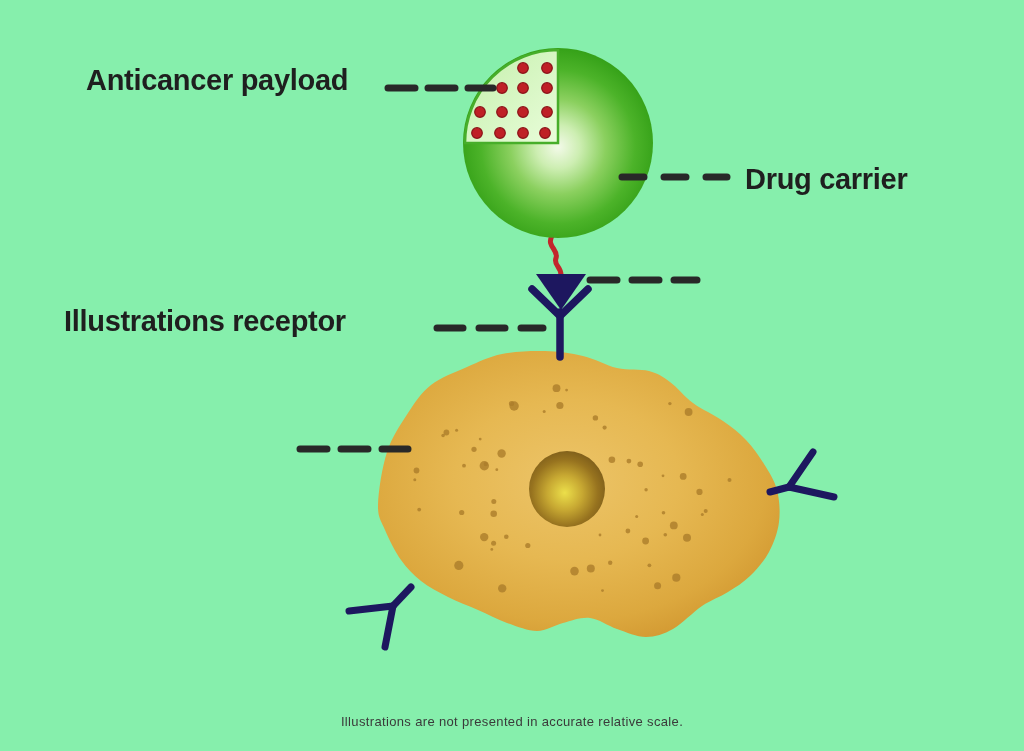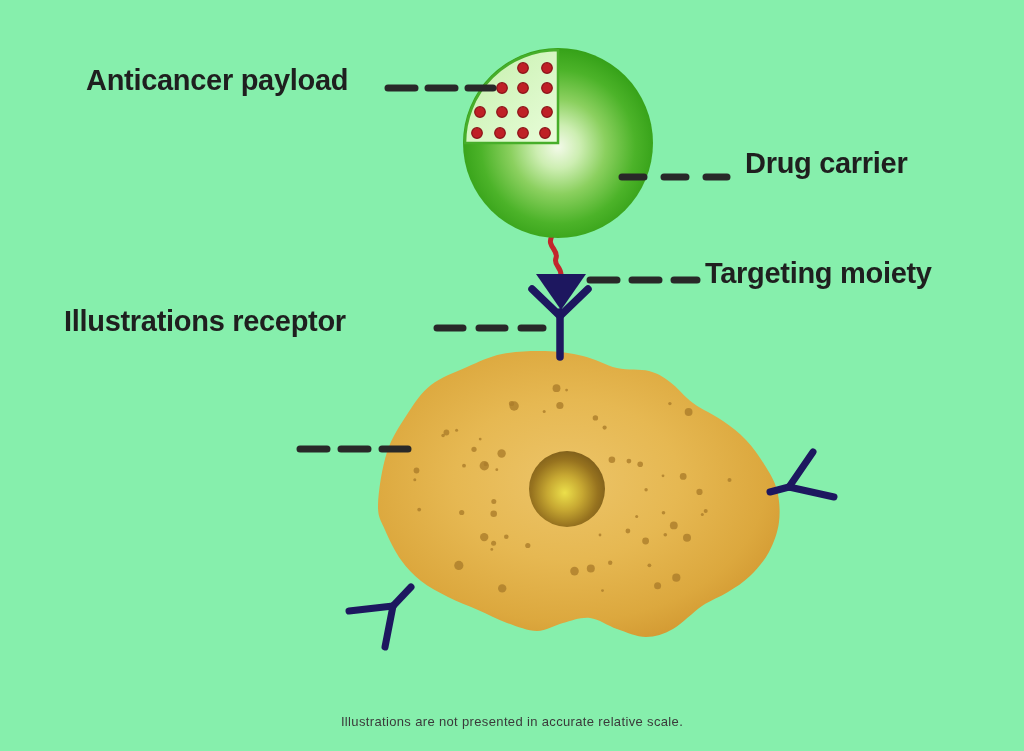--- a/index.html
+++ b/index.html
@@ -176,18 +176,17 @@
     <polygon points="536,274 586,274 561,310" class="navy-fill"></polygon>
 
     <line class="leader" x1="388" y1="88" x2="493" y2="88" stroke-dasharray="27 13"></line>
     <line class="leader" x1="622" y1="177" x2="727" y2="177" stroke-dasharray="22 20"></line>
     <line class="leader" x1="590" y1="280" x2="697" y2="280" stroke-dasharray="27 15"></line>
     <line class="leader" x1="437" y1="328" x2="543" y2="328" stroke-dasharray="26 16"></line>
     <line class="leader" x1="300" y1="449" x2="408" y2="449" stroke-dasharray="27 14"></line>
   </svg>
 
   <div class="label" style="left:86px;top:65px;">Anticancer payload</div>
-  <div class="label" style="left:745px;top:148px;">Drug carrier</div>
-  <div class="label" style="left:705px;top:258px;">Targeting moiety</div>
+  <div class="label" style="left:745px;top:164px;">Drug carrier</div>
   <div class="label" style="left:64px;top:306px;">Illustrations receptor</div>
 
   <div class="caption" style="top:714px;">Illustrations are not presented in accurate relative scale.</div>
 </div>
 
 </body></html>

